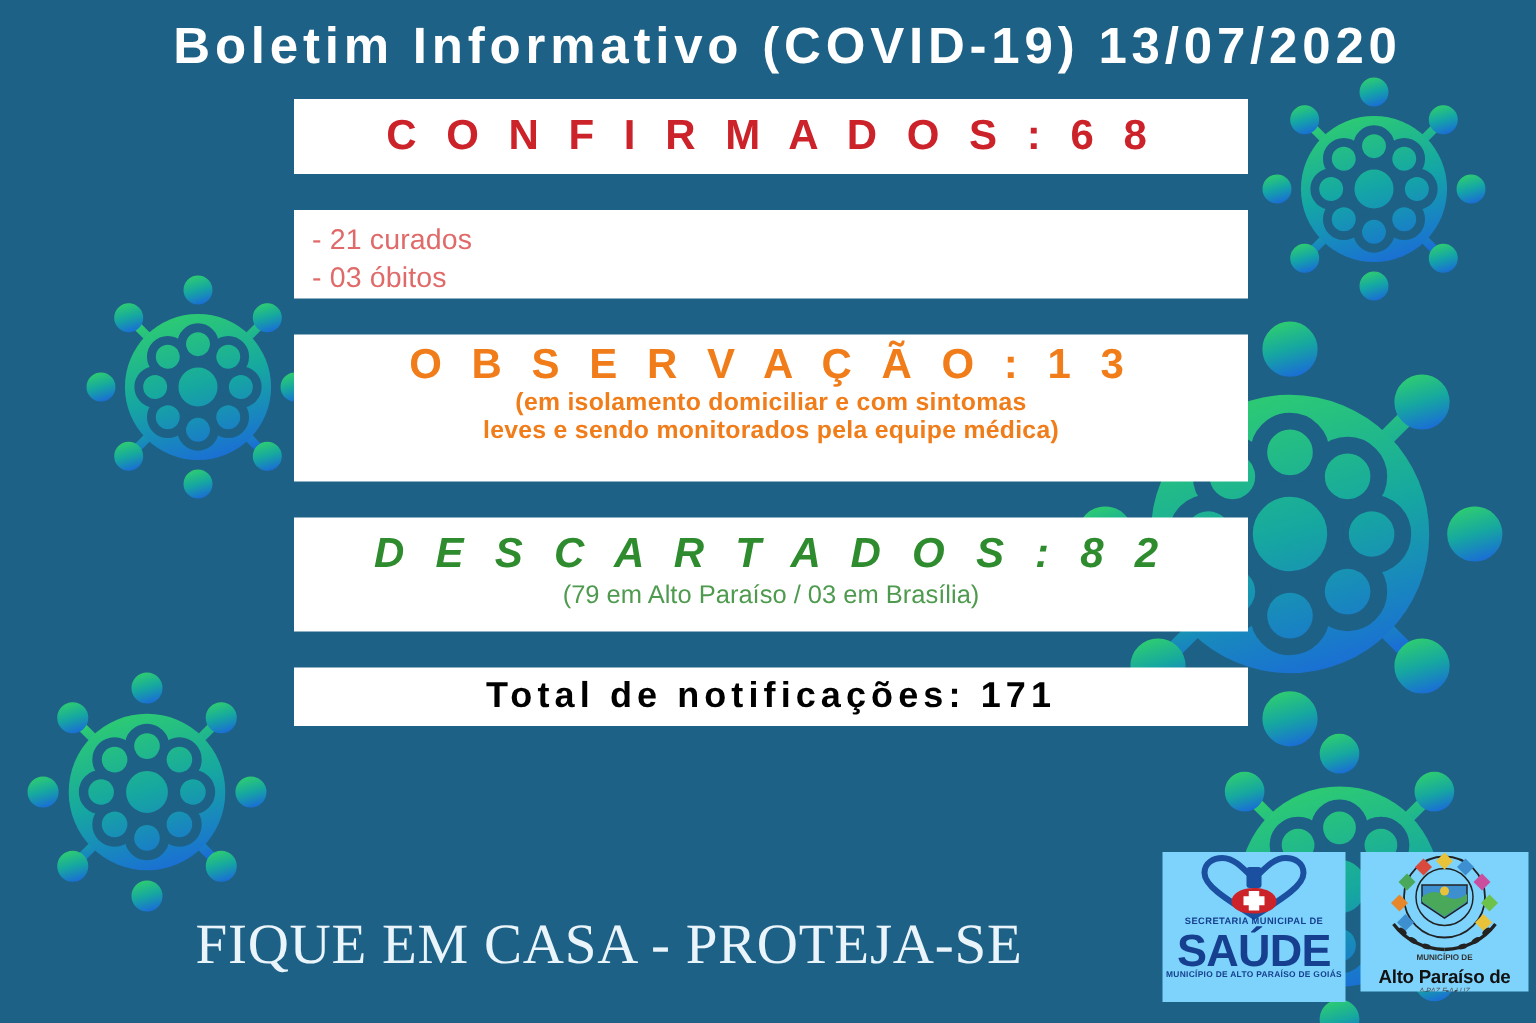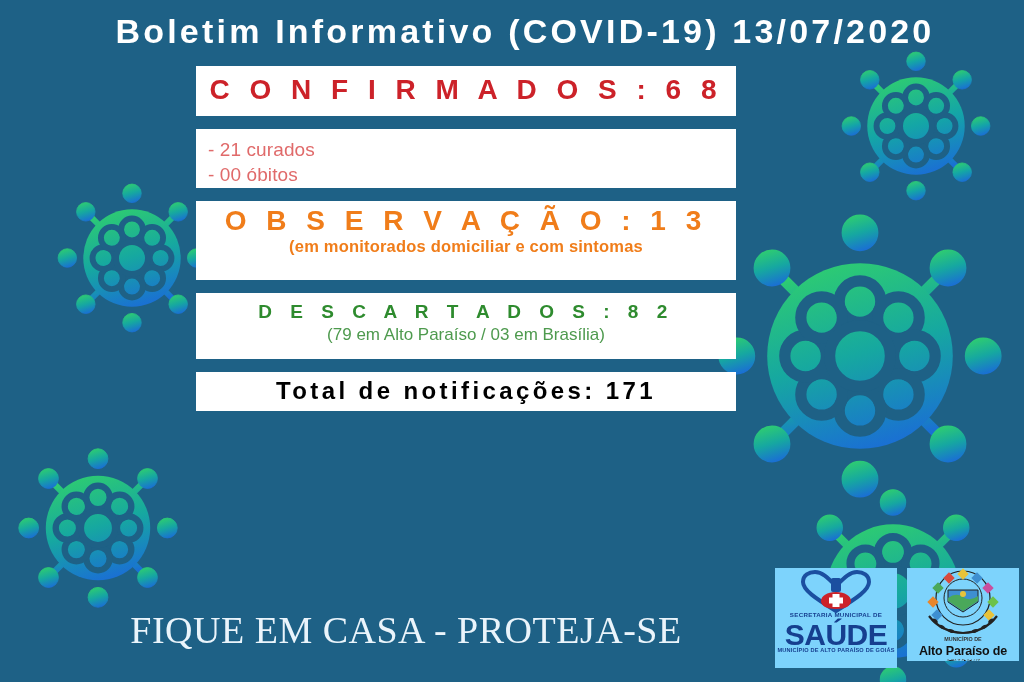--- a/index.html
+++ b/index.html
@@ -31,22 +31,22 @@
   }
 
   
   .stack {
     position:absolute;
     left:196px; top:66px;
     width:540px;
   }
   .card {
     background:#ffffff;
-    width:540px;
-    margin-bottom:13px;
+    width:636px;
+    margin-bottom:24px;
     padding:4px 10px;
     text-align:center;
   }
 
   .confirmed-head {
     color:#cc2229;
     font-size:28px;
     font-weight:bold;
     letter-spacing:6px;
     padding:4px 0 6px 0;
@@ -83,23 +83,24 @@
   .aguard-sub {
     color:#3f6fc4;
     font-size:17px;
     line-height:1.2;
     padding-top:2px;
   }
   .card-aguard { padding:6px 4px 12px 4px; }
 
   .desc-head {
     color:#2e8b2e;
-    font-size:19px;
+    font-size:28px;
     font-weight:bold;
     letter-spacing:6.5px;
+    font-style:italic;
   }
   .desc-sub {
     color:#4e9a4e;
     font-size:17px;
     padding-top:2px;
   }
   .card-desc { padding:8px 4px 14px 4px; }
 
   .total-head {
     color:#000000;
@@ -402,26 +403,27 @@
 <div class="title">Boletim Informativo (COVID-19) 13/07/2020</div>
 
 <div class="stack">
 
   <div class="card">
     <div class="confirmed-head">C O N F I R M A D O S :   6 8</div>
   </div>
 
   <div class="card confirmed-detail">
     <div>- 21 curados</div>
-    <div>- 00 óbitos</div>
+    <div>- 03 óbitos</div>
   </div>
 
   <div class="card card-obs">
     <div class="obs-head">O B S E R V A Ç Ã O :   1 3</div>
-    <div class="obs-sub">(em monitorados domiciliar e com sintomas</div>
+    <div class="obs-sub">(em isolamento domiciliar e com sintomas</div>
+    <div class="obs-sub">leves e sendo monitorados pela equipe médica)</div>
   </div>
 
 
   <div class="card card-desc">
     <div class="desc-head">D E S C A R T A D O S :   8 2</div>
     <div class="desc-sub">(79 em Alto Paraíso / 03 em Brasília)</div>
   </div>
 
   <div class="card card-total">
     <div class="total-head">Total de notificações: 171</div>

